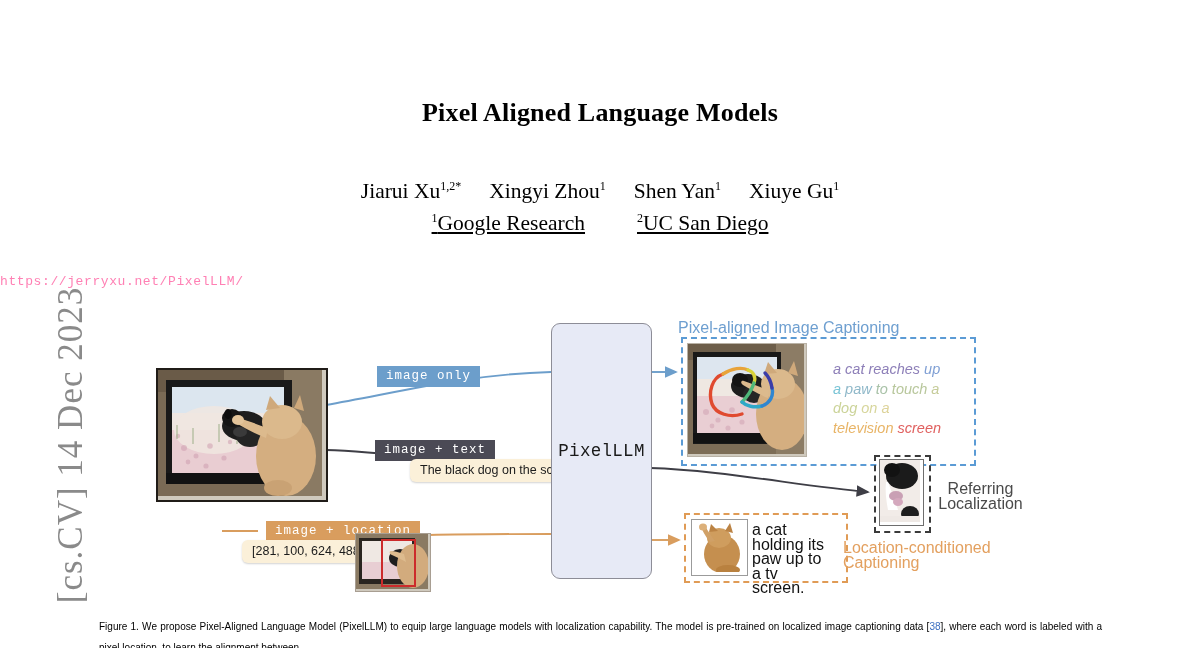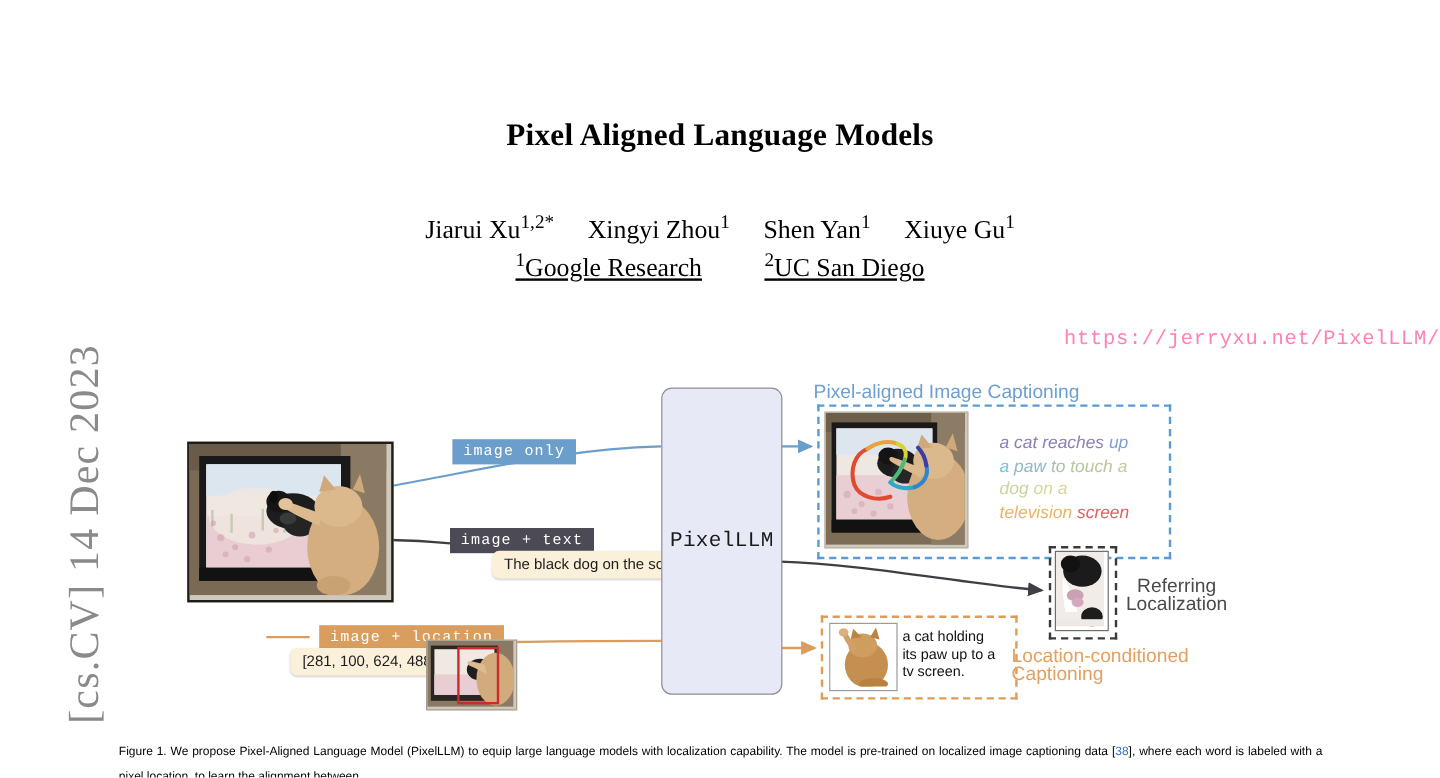--- a/index.html
+++ b/index.html
@@ -38,28 +38,28 @@
   }
   .authors{
     position:absolute;left:0;top:176px;width:1200px;
     text-align:center;
     font-family:"Liberation Serif", serif;
     font-size:21.5px;
     line-height:30px;
   }
   .authors .ln{display:block;}
   .authors .nm{white-space:nowrap;margin:0 14px;}
-  sup{font-size:16px;vertical-align:super;line-height:0;}
+  sup{font-size:12px;vertical-align:super;line-height:0;}
   .affil{margin-top:2px;text-decoration:underline;}
   .affil .nm{margin:0 26px;}
   .url{
     position:absolute;left:0;top:274px;width:1200px;
-    text-align:right;
+    text-align:left;
     font-family:"Liberation Mono", monospace;
-    font-size:17px;
+    font-size:13px;
     color:#ff80b4;
     letter-spacing:.6px;
   }
 
   
   .figure{position:absolute;left:0;top:0;width:1200px;height:648px;}
   .fig-svg{position:absolute;left:0;top:0;}
 
   
   .photo{position:absolute;overflow:hidden;background:#cfc9bd;}
@@ -139,21 +139,21 @@
     position:absolute;left:833px;top:360px;width:132px;
     font-family:"Liberation Sans", sans-serif;
     font-size:14.5px;
     line-height:19.5px;
   }
   .cap-words span{white-space:nowrap;font-style:italic;}
 
   .loccap{
     position:absolute;left:752px;top:523px;width:82px;
     font-family:"Liberation Sans", sans-serif;
-    font-size:12px;
+    font-size:16px;
     line-height:14.5px;
     color:#111;
   }
 
   
   .outimg{left:687px;top:343px;width:118px;height:112px;border:1px solid #b9b2a6;}
   .locimg{left:691px;top:519px;width:55px;height:55px;border:1.5px solid #9b9b9b;background:#fff;}
   .refimg{left:879px;top:459px;width:43px;height:65px;border:1.5px solid #6e6e6e;background:#fff;}
   .thumbimg{left:355px;top:533px;width:74px;height:57px;border:1px solid #a89e92;}
 

